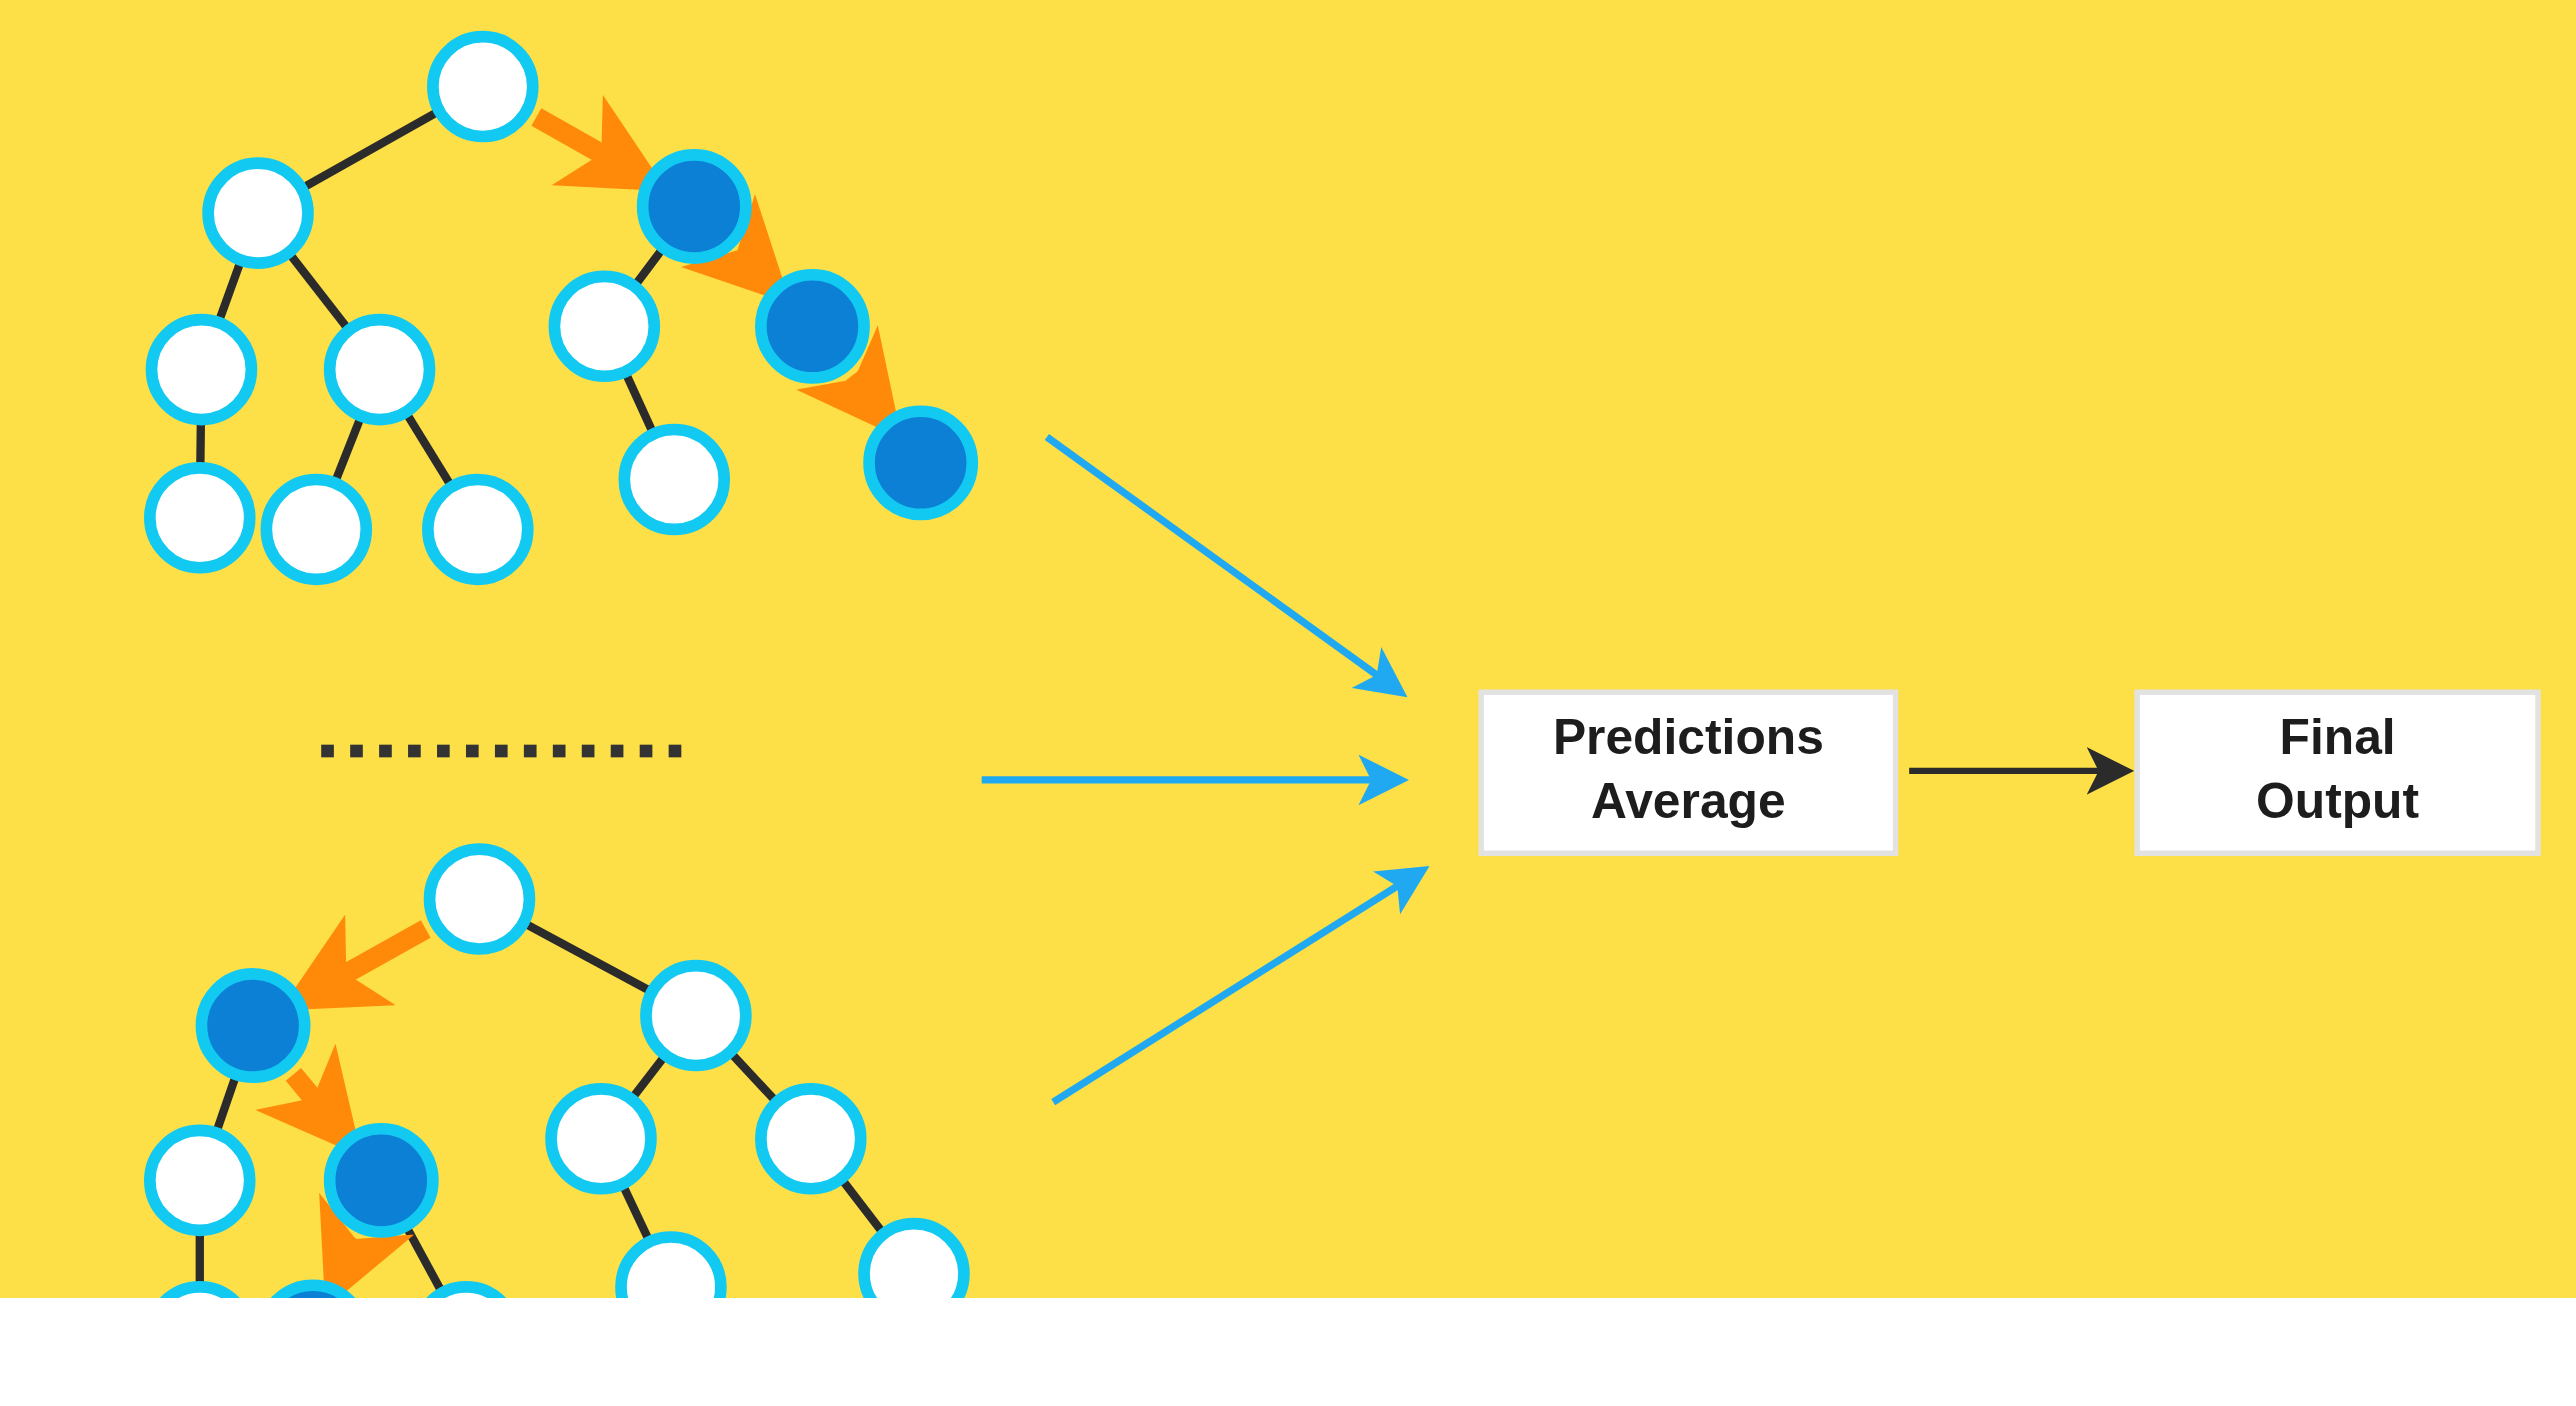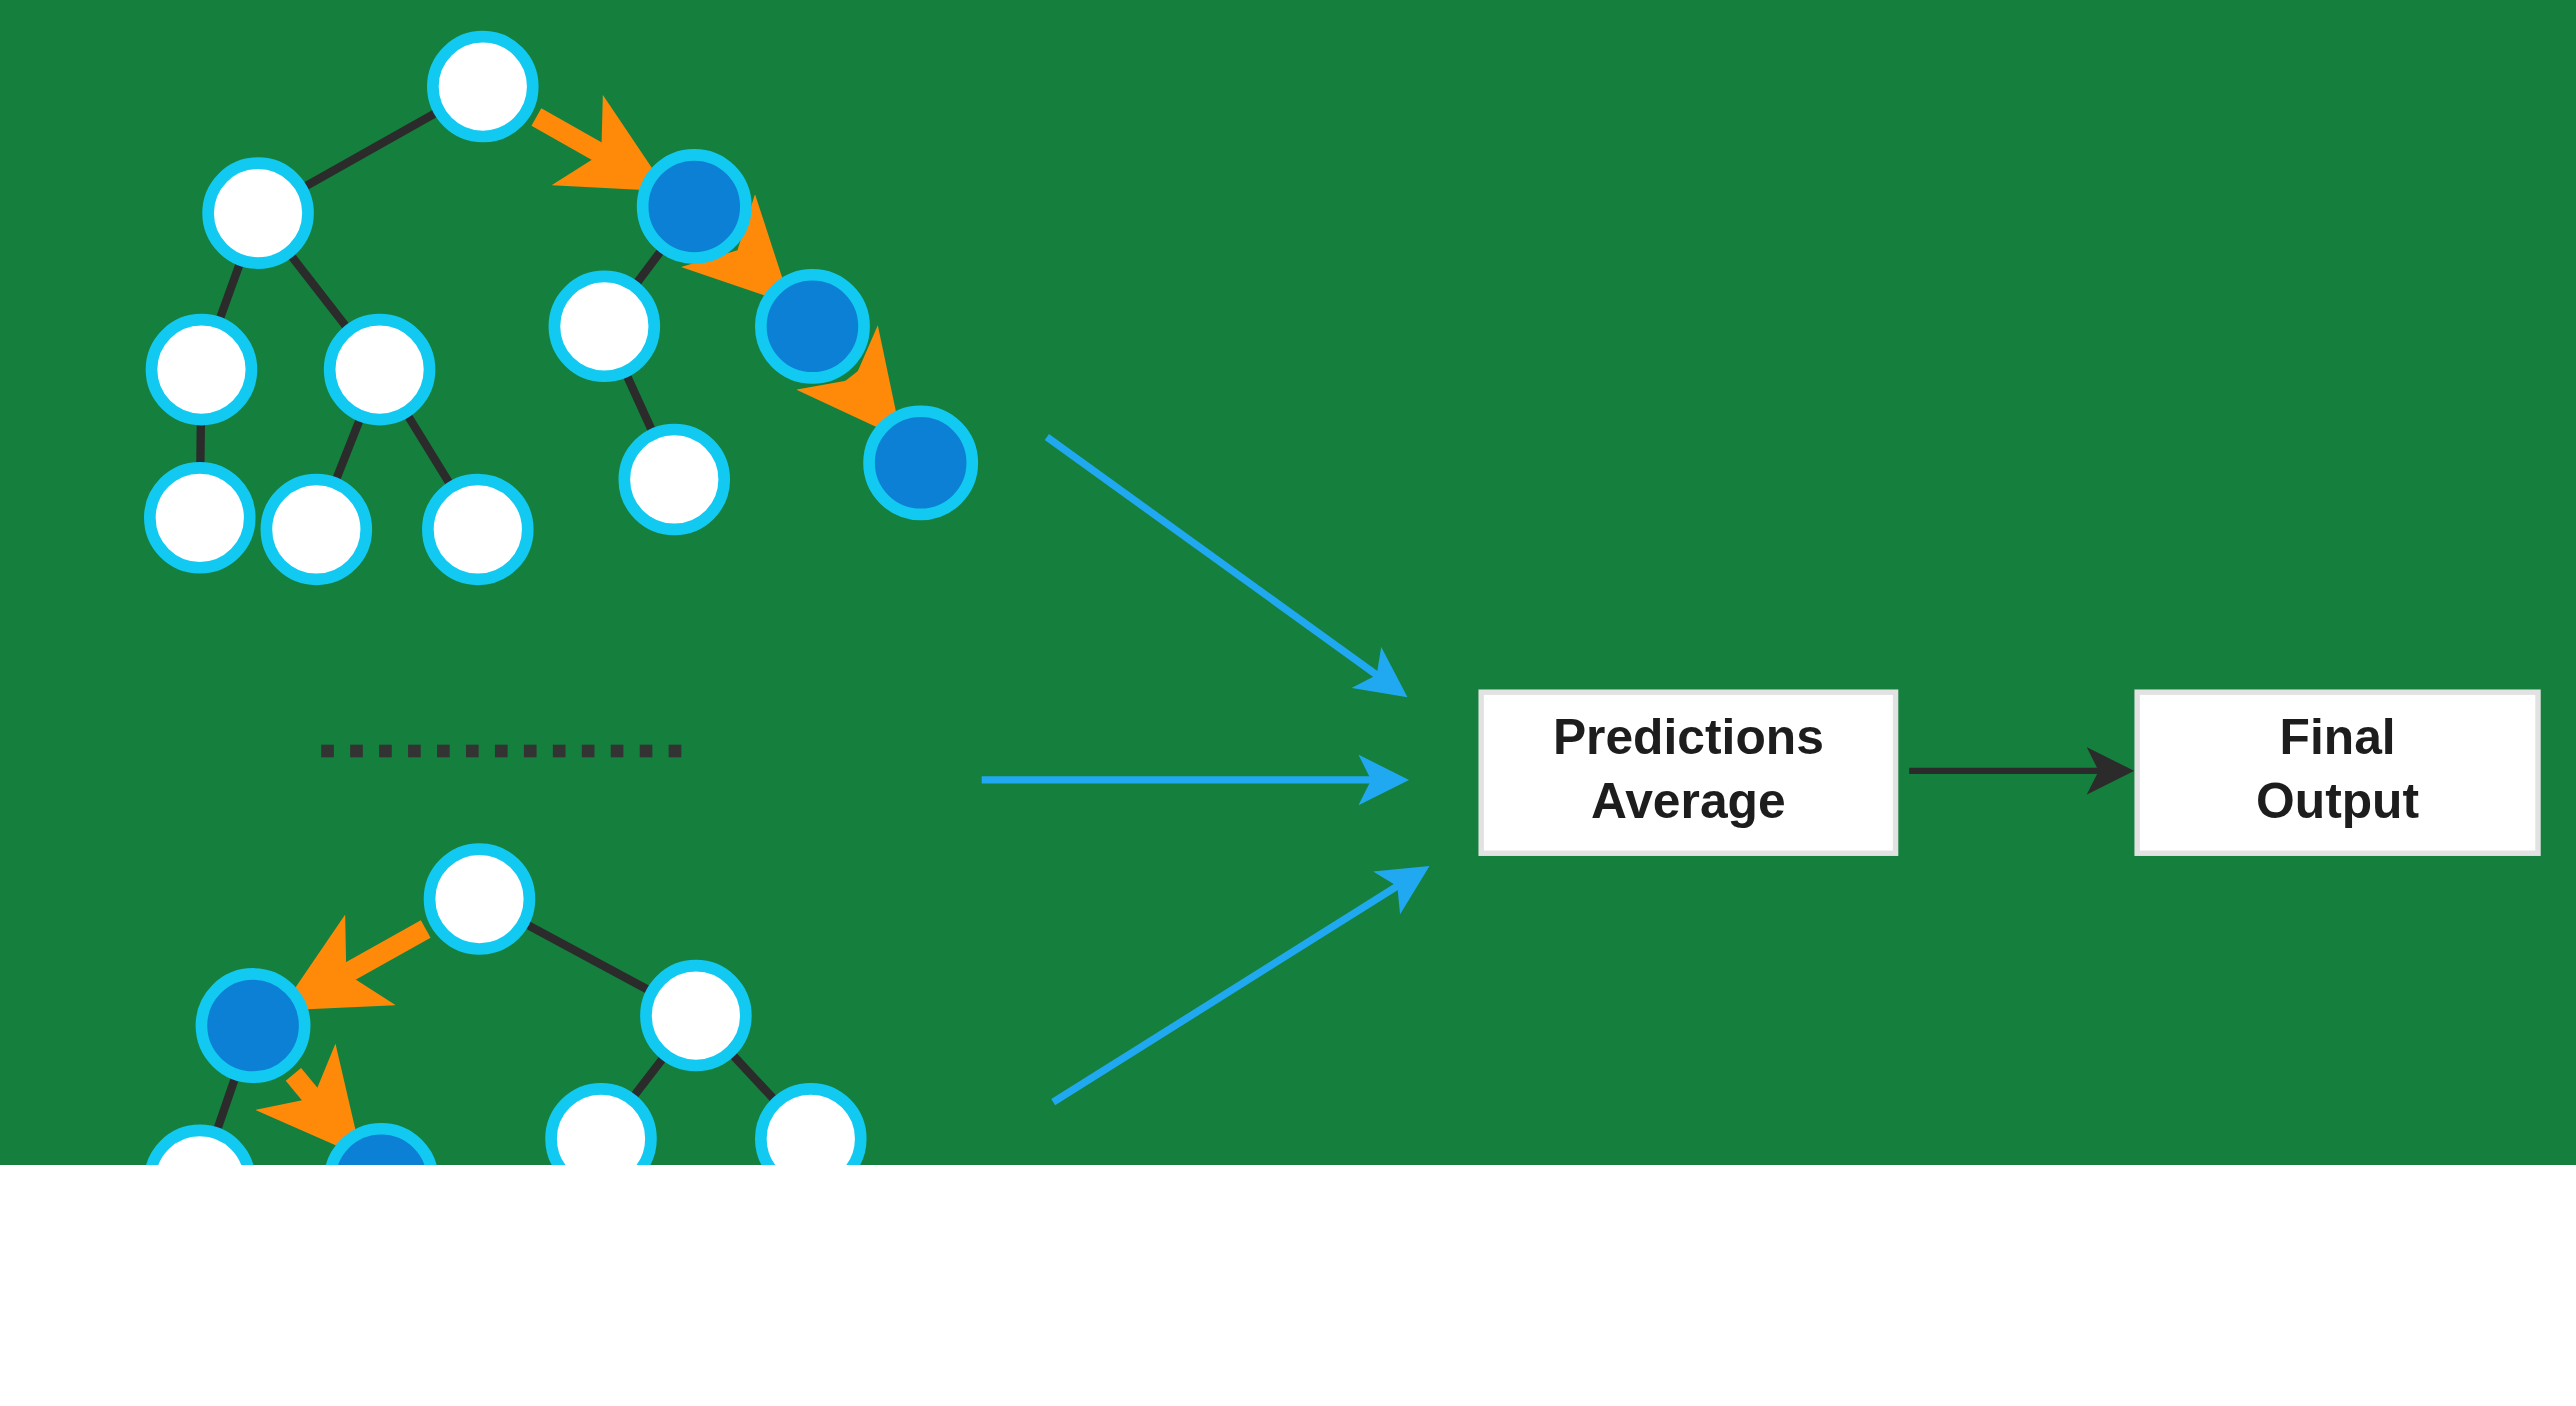--- a/index.html
+++ b/index.html
@@ -6,22 +6,22 @@
     margin: 0;
     padding: 0;
     background: #ffffff;
   }
   body {
     font-family: "Liberation Sans", sans-serif;
   }
   #stage {
     position: relative;
     width: 2576px;
-    height: 1165px;
-    background: #15803d;
+    height: 1298px;
+    background: #fde047;
     overflow: hidden;
   }
   #diagram {
     position: absolute;
     left: 0;
     top: 0;
     width: 2576px;
     height: 1407px;
     display: block;
   }

